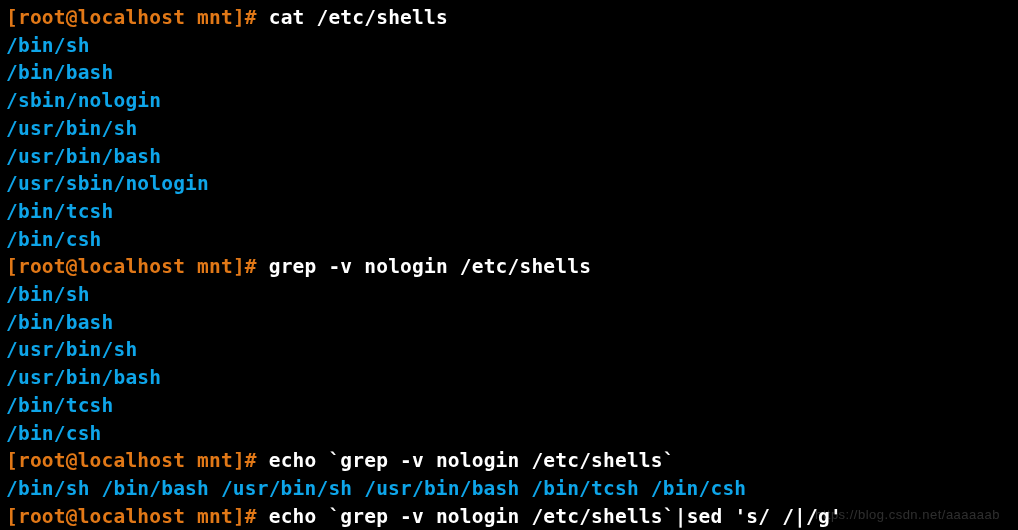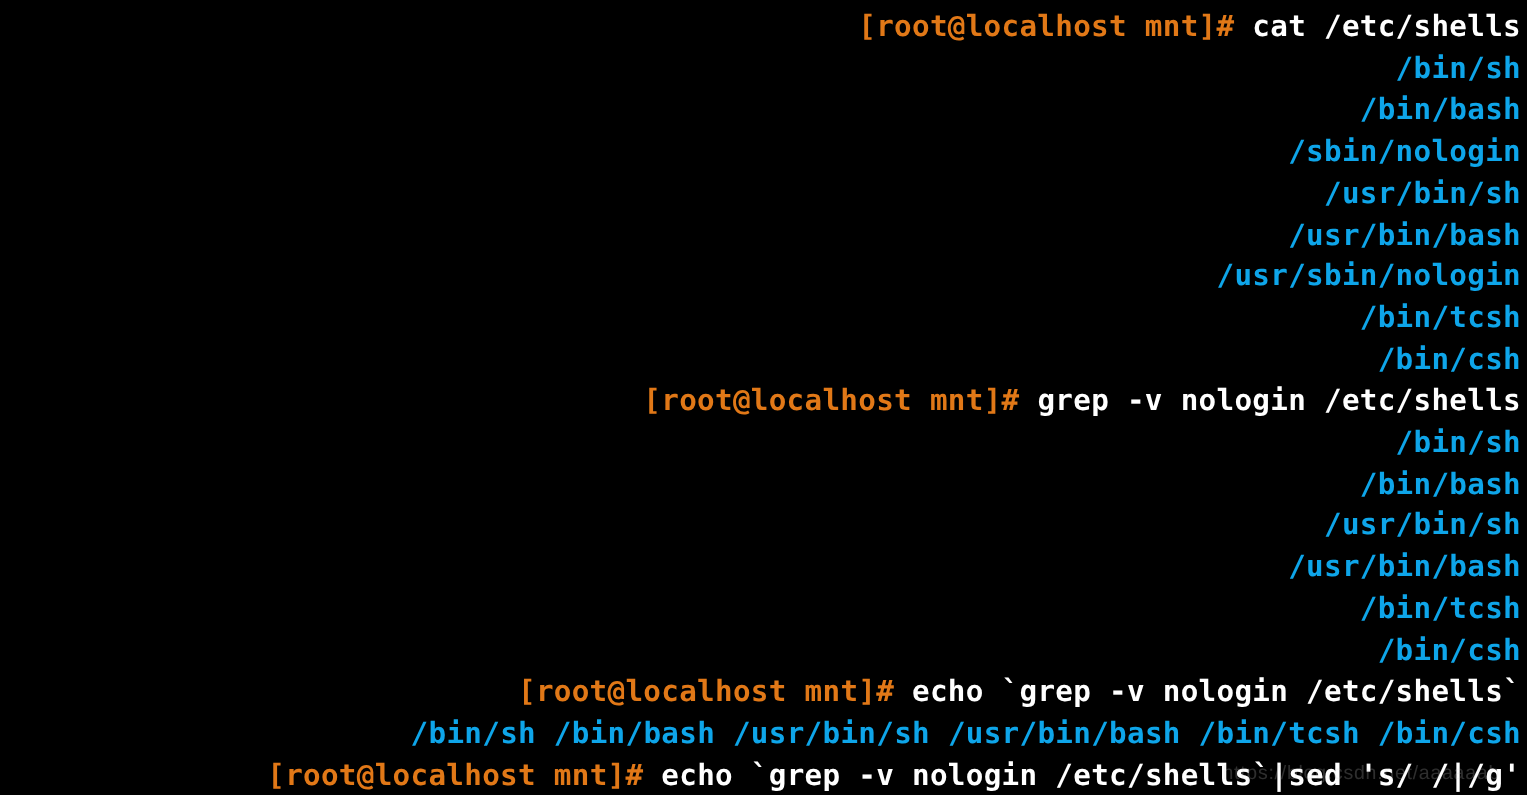--- a/index.html
+++ b/index.html
@@ -12,21 +12,20 @@
   }
   .terminal {
     font-family: "DejaVu Sans Mono", "Liberation Mono", "Consolas", monospace;
     font-size: 19.5px;
     line-height: 27.7px;
     white-space: pre;
     color: #e17817;
     padding: 4px 4px 0 6px;
     font-weight: bold;
     letter-spacing: 0.2px;
-    text-align: right;
   }
   .prompt-user  { color: #e17817; }
   .prompt-path  { color: #e17817; }
   .cmd          { color: #ffffff; }
   .out          { color: #0ea5e9; }
   .watermark {
     position: absolute;
     right: 18px;
     bottom: 8px;
     font-family: sans-serif;

